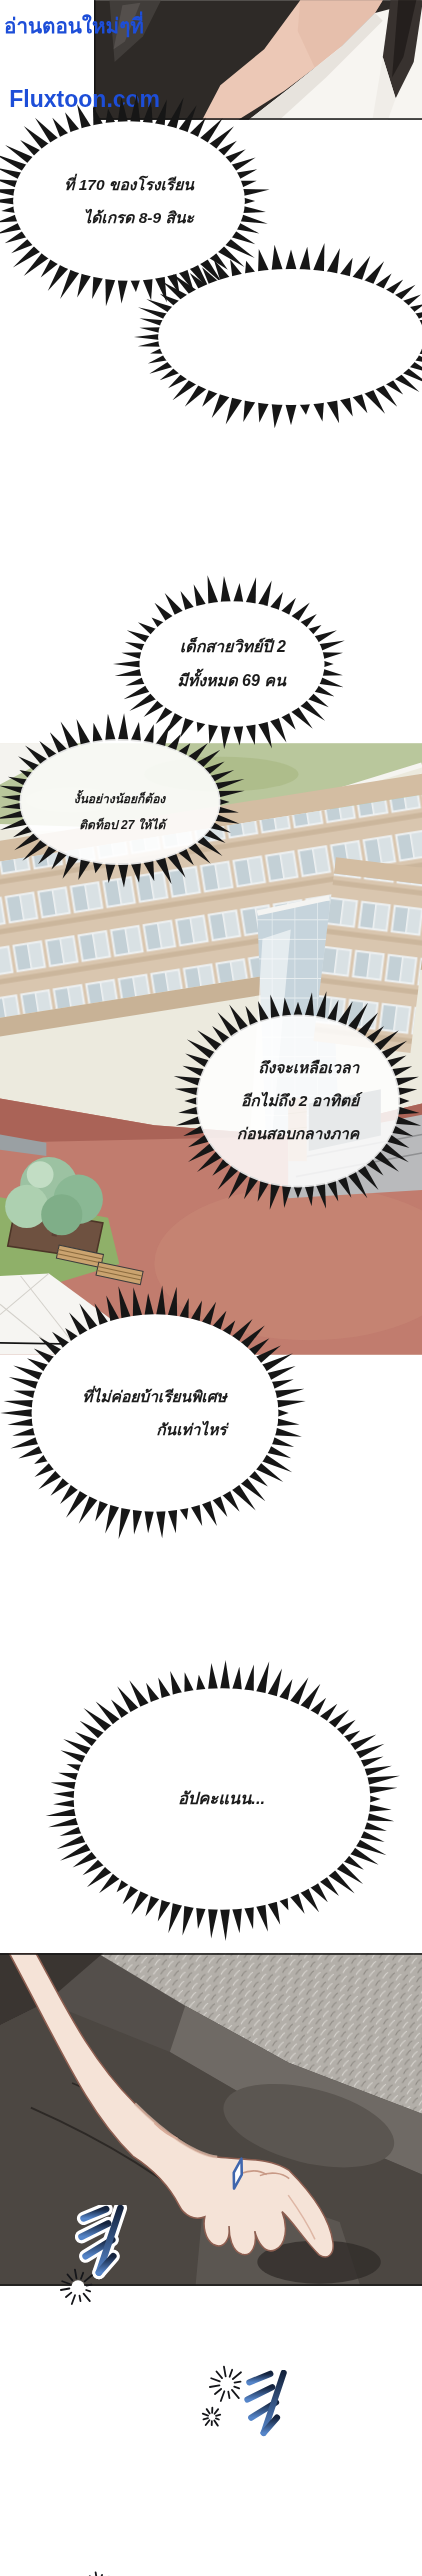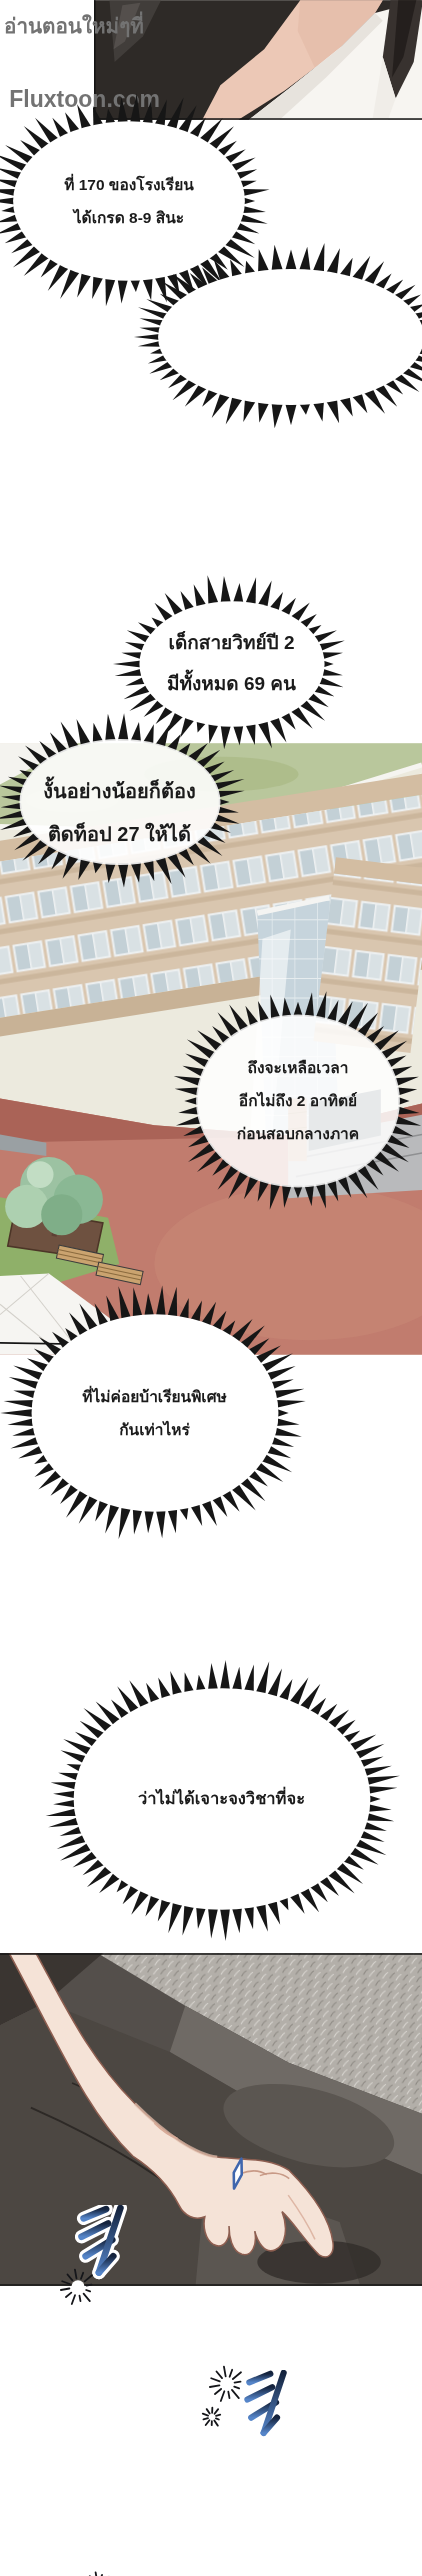--- a/index.html
+++ b/index.html
@@ -1,22 +1,22 @@
 <!DOCTYPE html>
 <html style="font-size:8.2px"><head>
 <meta charset="utf-8">
 <style>
   html,body{margin:0;padding:0;background:#ffffff;}
   #canvas{position:relative;width:422px;height:2927px;margin:0 auto;background:#ffffff;overflow:hidden;
           font-family:"Liberation Sans","DejaVu Sans",sans-serif;}
-  .wm{position:absolute;color:#737373;font-weight:bold;white-space:nowrap;z-index:3;}
+  .wm{position:absolute;color:#1d4ed8;font-weight:bold;white-space:nowrap;z-index:3;}
   .panel{position:absolute;overflow:hidden;}
   .burst{position:absolute;display:flex;align-items:center;justify-content:center;z-index:4;}
-  .burst .btxt{position:relative;z-index:1;text-align:center;font-weight:600;color:#1b1b1b;
-               line-height:2.15;white-space:nowrap;}
+  .burst .btxt{position:relative;z-index:1;text-align:right;font-weight:600;color:#1b1b1b;
+               line-height:2.15;white-space:nowrap;font-style:italic;}
   .burst .btxt span{display:block;}
   .fx{position:absolute;z-index:5;}
   svg{display:block;}
 </style>
 </head>
 <body>
 
 <div id="canvas">
 
   <div class="wm" style="left:4.1px;top:9.3px;font-size:20.6px;">อ่านตอนใหม่ๆที่</div>
@@ -216,21 +216,21 @@
         <polygon points="317.2867519631385,78.37642052030641 344.11801838567584,47.208250507711284 335.30834466679573,84.65453556886456" fill="#161616"></polygon>
         <polygon points="338.61339247310354,86.00578668309122 369.33937505421864,58.235489844244 355.1956019274706,93.87525102302742" fill="#161616"></polygon>
         <polygon points="358.19619260463537,95.51648395158004 396.35761216586343,67.32405543346833 373.03012362232255,104.83070435183963" fill="#161616"></polygon>
         <polygon points="375.6703618433644,106.73134603059131 409.78525480707754,89.54035222304992 388.47968635638745,117.31681618829921" fill="#161616"></polygon>
         <polygon points="390.7103894787707,119.44146125892681 418.95477724040836,111.35162566708796 401.2564940076249,131.10099389352365" fill="#161616"></polygon>
         <polygon points="403.03610825283215,133.4100642383445 449.0512810085954,121.47528429312194 411.12253882414086,145.92646431753067" fill="#161616"></polygon>
         <polygon points="412.4179133459431,148.37694632494924 464.39110908856674,141.17770676528596 417.89403505827715,161.51705699718792" fill="#161616"></polygon>
         <polygon points="418.681039480276,164.06330282389632 460.8868395477948,165.22470254275981 421.44484254735477,177.58234868940787" fill="#161616"></polygon>
         <ellipse cx="245" cy="187" rx="180" ry="122" fill="#ffffff"></ellipse>
       </svg>
-    <div class="btxt" style="font-size:19px;">
+    <div class="btxt" style="font-size:16px;">
       <span>เด็กสายวิทย์ปี 2</span>
       <span>มีทั้งหมด 69 คน</span>
     </div>
   </div>
 
   <div class="panel" style="left:0;top:743px;width:422px;height:612px;">
     <svg width="422" height="612" viewBox="0 0 820 1188">
       <defs>
         <pattern id="fac" width="64" height="96" patternUnits="userSpaceOnUse">
           <rect width="64" height="96" fill="#d9c6af"></rect>
@@ -349,21 +349,21 @@
         <polygon points="350.5488822604399,82.06485967622517 377.8986268202068,54.939305082890115 368.22524745503534,88.70624748142878" fill="#161616"></polygon>
         <polygon points="371.4559907843021,90.10302652358895 396.29121219980505,73.16992374963931 387.6169634342577,98.09086782353016" fill="#161616"></polygon>
         <polygon points="390.53299502085326,99.73223899657395 430.58585843567903,72.58163490937707 404.9132124020509,108.93537365794353" fill="#161616"></polygon>
         <polygon points="407.4666510879415,110.79438569258781 454.6153125141674,85.41688617174796 419.82999042854453,121.06169849868046" fill="#161616"></polygon>
         <polygon points="421.9789088211014,123.10782646871147 462.9445254541947,108.52615392024765 432.1223644309401,134.27072842710632" fill="#161616"></polygon>
         <polygon points="433.8314773495675,136.4703749678244 481.45128382533244,124.73880291468976 441.58849396795915,148.34557153697972" fill="#161616"></polygon>
         <polygon points="442.82973782578415,150.66261851299868 501.42064526701995,142.20883617834446 448.07294545430915,163.05511929355643" fill="#161616"></polygon>
         <polygon points="448.82593906150237,165.4515208575884 501.91088063506834,165.144078704771 451.46924437585665,178.15784132934098" fill="#161616"></polygon>
         <ellipse cx="260" cy="187" rx="195" ry="122" fill="rgba(255,255,255,0.88)"></ellipse>
       </svg>
-    <div class="btxt" style="font-size:20px;margin-top:21px;">
+    <div class="btxt" style="font-size:12px;margin-top:21px;">
       <span>งั้นอย่างน้อยก็ต้อง</span>
       <span>ติดท็อป 27 ให้ได้</span>
     </div>
   </div>
 
   <div class="burst" style="left:196px;top:1014px;width:204px;height:173px;">
       <svg width="274" height="243" viewBox="0 0 532 472" style="position:absolute;left:50%;top:50%;transform:translate(-50%,-50%)">
         <polygon points="460.78352561758413,228.22743563290896 482.56,236 460.78352561758413,243.77256436709104" fill="#161616"></polygon>
         <polygon points="460.5872462618309,246.72993783951807 502.1041056022492,259.24360941759244 458.5302891226622,262.1773220670371" fill="#161616"></polygon>
         <polygon points="457.9439193821851,265.0975048521403 505.40709430082023,283.96747897818005 453.8558725333471,280.2528847535541" fill="#161616"></polygon>
@@ -580,21 +580,21 @@
         <polygon points="594.3367915041142,166.34039722018275 628.3340529338975,154.01895500822116 604.8961394124135,178.56250671349932" fill="#161616"></polygon>
         <polygon points="606.7784710394598,180.950065549643 659.3642787368606,161.80671238276193 615.9634317695909,193.77173573674617" fill="#161616"></polygon>
         <polygon points="617.5778805656195,196.2654786958628 675.3045081878608,179.67272169741975 625.3273297193352,209.6013834770841" fill="#161616"></polygon>
         <polygon points="626.6631517939738,212.18471511121936 673.3845955575565,204.32356498469892 632.9255180657256,225.9461062405092" fill="#161616"></polygon>
         <polygon points="633.9738237434626,228.60183490385762 689.6467115276394,222.34350330751596 638.7074321189293,242.69713259372026" fill="#161616"></polygon>
         <polygon points="639.4612450984378,245.40758485019165 705.3192360403797,241.99907152751297 642.6345941948712,259.74298722006154" fill="#161616"></polygon>
         <polygon points="643.0888979751426,262.49012545708223 700.4955089915329,265.10397677361397 644.6808696778717,276.9702327693627" fill="#161616"></polygon>
         <ellipse cx="360" cy="287" rx="288" ry="215" fill="#ffffff"></ellipse>
       </svg>
     <div class="btxt" style="font-size:16.5px;">
-      <span>ว่าไม่ได้เจาะจงวิชาที่จะ</span>
+      <span>อัปคะแนน...</span>
     </div>
   </div>
 
   <div class="panel" style="left:0;top:1953px;width:422px;height:333px;">
     <svg width="422" height="333" viewBox="0 0 820 646">
       <defs>
         <pattern id="fur" width="26" height="18" patternUnits="userSpaceOnUse" patternTransform="rotate(8)">
           <rect width="26" height="18" fill="#b3afa9"></rect>
           <path d="M3,15 q4,-10 8,-12" stroke="#8d8983" stroke-width="2" fill="none"></path>
           <path d="M15,17 q5,-11 9,-13" stroke="#d9d6d1" stroke-width="2" fill="none"></path>

